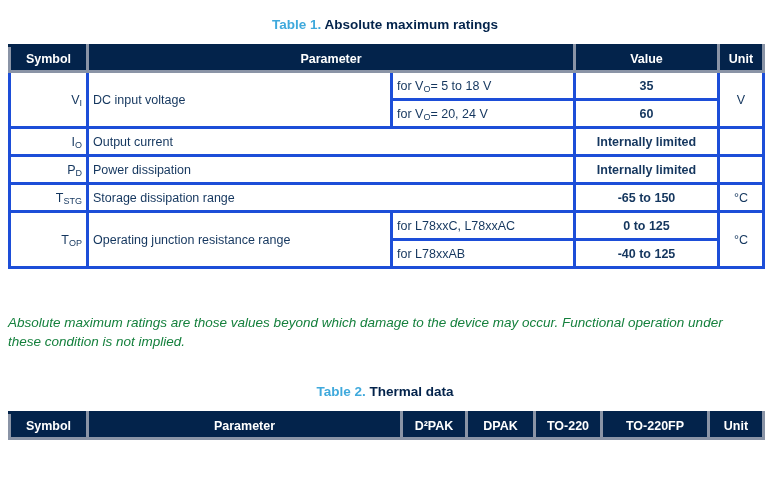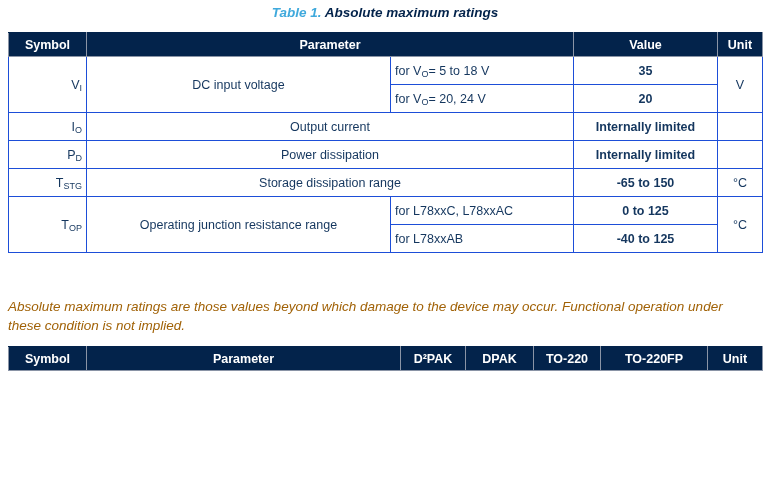--- a/index.html
+++ b/index.html
@@ -17,65 +17,65 @@
     overflow: hidden;
   }
   .caption {
     text-align: center;
     font-size: 13.5px;
     font-weight: bold;
     line-height: 16px;
   }
   .caption .cap-prefix { color: #3FA9DC; }
   .caption .cap-title  { color: #03234B; }
-  #caption-1 { padding-top: 5px; font-style: italic; }
+  #caption-1 { padding-top: 17px; }
   #caption-2 { margin-top: 33px; }
 
   table.ds {
     border-collapse: collapse;
     table-layout: fixed;
     width: 754px;
     margin: 11px 8px 0 8px;
     font-size: 12.5px;
     color: #14365E;
   }
   table.ds th, table.ds td {
-    border: 1px solid #1d4ed8;
+    border: 3px solid #1d4ed8;
     vertical-align: middle;
     padding: 0 4px;
     overflow: hidden;
   }
   table.ds thead th {
     background: #03234B;
     color: #ffffff;
     font-weight: bold;
     font-size: 12.5px;
     height: 23px;
     text-align: center;
     border-color: #8a94a6;
     border-top-color: #03234B;
   }
   table.ds tbody tr { height: 28px; }
   td.c-sym  { text-align: right; }
-  td.c-par  { text-align: center; padding-left: 8px; }
+  td.c-par  { text-align: left; padding-left: 8px; }
   td.c-cond { text-align: left; padding-left: 8px; margin-left: 12px; }
   td.c-val  { text-align: center; font-weight: bold; }
   td.c-unit { text-align: center; }
   sub {
     font-size: 9px;
     line-height: 0;
     vertical-align: -2px;
   }
   .note {
     margin: 44px 8px 0 8px;
     width: 716px;
     font-style: italic;
     font-size: 13.5px;
     line-height: 19px;
-    color: #a16207;
+    color: #15803d;
   }
 </style>
 </head>
 <body>
 
 <div class="page">
 
   <div class="caption" id="caption-1">
     <span class="cap-prefix">Table 1.</span>
     <span class="cap-title">Absolute maximum ratings</span>
@@ -100,21 +100,21 @@
     <tbody>
       <tr>
         <td class="c-sym" rowspan="2"><span>V</span><sub>I</sub></td>
         <td class="c-par" rowspan="2">DC input voltage</td>
         <td class="c-cond"><span>for V</span><sub>O</sub><span>= 5 to 18 V</span></td>
         <td class="c-val">35</td>
         <td class="c-unit" rowspan="2">V</td>
       </tr>
       <tr>
         <td class="c-cond"><span>for V</span><sub>O</sub><span>= 20, 24 V</span></td>
-        <td class="c-val">20</td>
+        <td class="c-val">60</td>
       </tr>
       <tr>
         <td class="c-sym"><span>I</span><sub>O</sub></td>
         <td class="c-par" colspan="2">Output current</td>
         <td class="c-val">Internally limited</td>
         <td class="c-unit"></td>
       </tr>
       <tr>
         <td class="c-sym"><span>P</span><sub>D</sub></td>
         <td class="c-par" colspan="2">Power dissipation</td>
@@ -136,20 +136,24 @@
       </tr>
       <tr>
         <td class="c-cond">for L78xxAB</td>
         <td class="c-val">-40 to 125</td>
       </tr>
     </tbody>
   </table>
 
   <div class="note">Absolute maximum ratings are those values beyond which damage to the device may occur. Functional operation under these condition is not implied.</div>
 
+  <div class="caption" id="caption-2">
+    <span class="cap-prefix">Table 2.</span>
+    <span class="cap-title">Thermal data</span>
+  </div>
 
   <table class="ds">
     <colgroup>
       <col style="width:78px">
         <col style="width:314px">
         <col style="width:65px">
         <col style="width:68px">
         <col style="width:67px">
         <col style="width:107px">
         <col style="width:55px">

